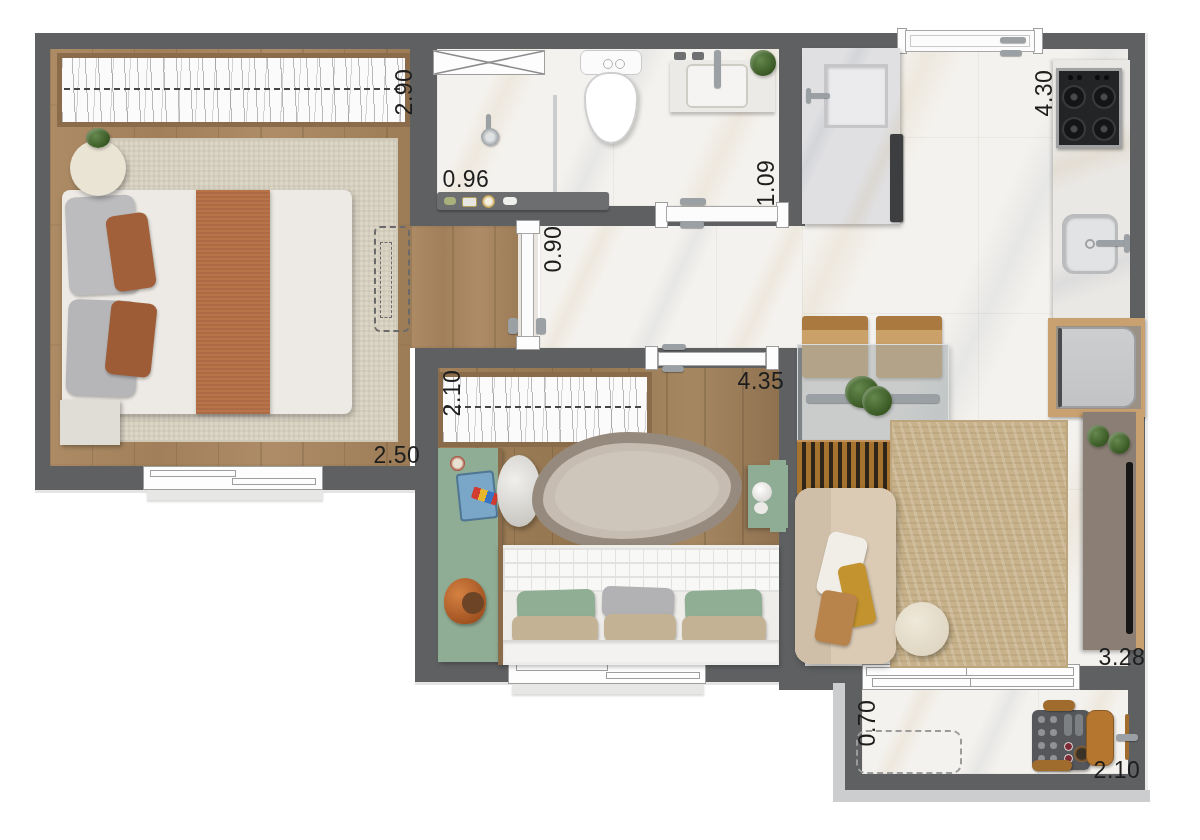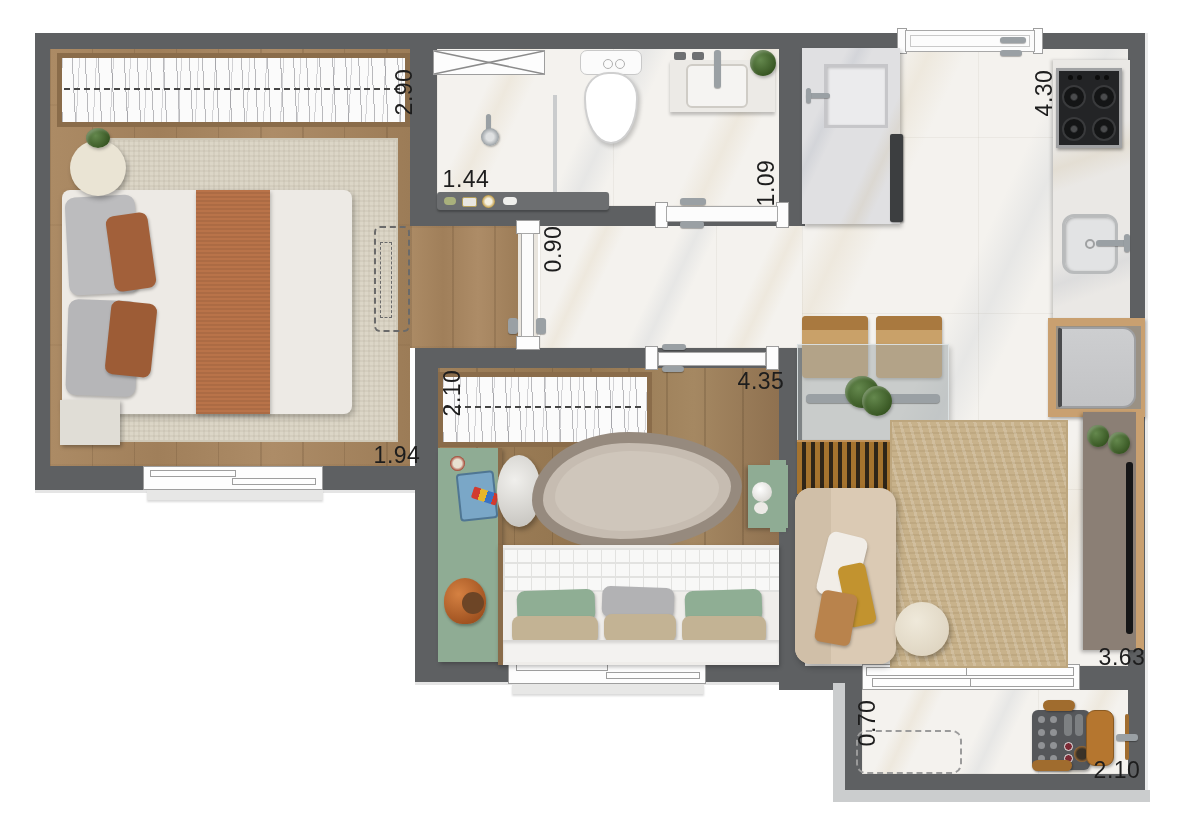--- a/index.html
+++ b/index.html
@@ -266,24 +266,24 @@
   <div class="abs" style="left:1064px;top:742px;width:9px;height:9px;border-radius:50%;background:#7c2a35;border:1.5px solid #e8e8e8;box-sizing:border-box;"></div>
   <div class="abs" style="left:1064px;top:754px;width:9px;height:9px;border-radius:50%;background:#7c2a35;border:1.5px solid #e8e8e8;box-sizing:border-box;"></div>
   <div class="abs" style="left:1074px;top:746px;width:16px;height:16px;border-radius:50%;background:radial-gradient(circle,#3a3228 0 45%,#ad7436 75%);"></div>
   <div class="abs" style="left:1086px;top:710px;width:28px;height:56px;background:#b5762f;border:1px solid #8a5a22;border-radius:9px;box-sizing:border-box;box-shadow:1px 2px 3px rgba(0,0,0,0.3);"></div>
   <div class="abs" style="left:1043px;top:700px;width:32px;height:11px;background:#a06c2e;border-radius:6px;box-shadow:1px 1px 2px rgba(0,0,0,0.3);"></div>
   <div class="abs" style="left:1032px;top:760px;width:40px;height:11px;background:#a06c2e;border-radius:6px;box-shadow:1px 1px 2px rgba(0,0,0,0.3);"></div>
   <div class="abs" style="left:1125px;top:714px;width:4px;height:46px;background:#a06c2e;border-radius:2px;"></div>
   <div class="chrome" style="left:1116px;top:734px;width:22px;height:7px;"></div>
 
   <div class="dim v" style="left:364px;top:79px;">2.90</div>
-  <div class="dim" style="left:426px;top:166px;">1.44</div>
+  <div class="dim" style="left:426px;top:166px;">0.96</div>
   <div class="dim v" style="left:726px;top:170px;">1.09</div>
   <div class="dim v" style="left:513px;top:236px;">0.90</div>
-  <div class="dim" style="left:357px;top:442px;">1.94</div>
+  <div class="dim" style="left:357px;top:442px;">2.50</div>
   <div class="dim v" style="left:412px;top:380px;">2.10</div>
   <div class="dim" style="left:721px;top:368px;">4.35</div>
   <div class="dim v" style="left:1004px;top:80px;">4.30</div>
-  <div class="dim" style="left:1082px;top:644px;">3.63</div>
+  <div class="dim" style="left:1082px;top:644px;">3.28</div>
   <div class="dim v" style="left:827px;top:710px;">0.70</div>
   <div class="dim" style="left:1077px;top:757px;">2.10</div>
 
 </div>
 
 </body></html>

